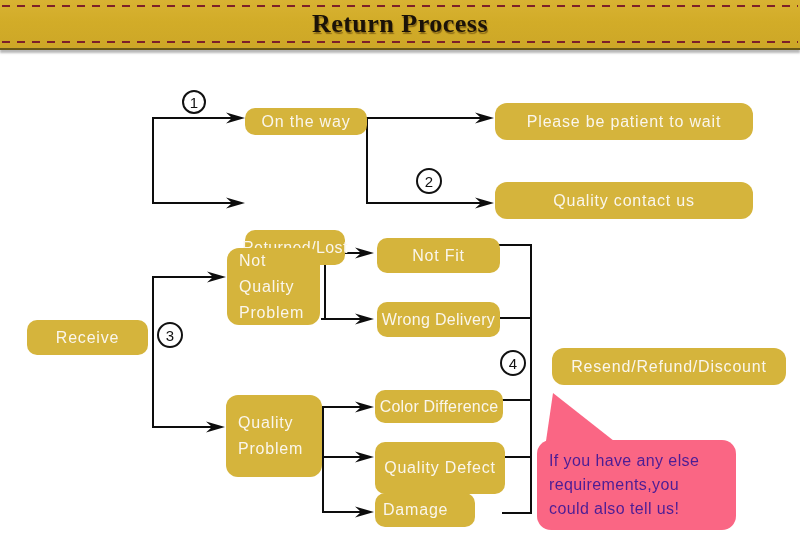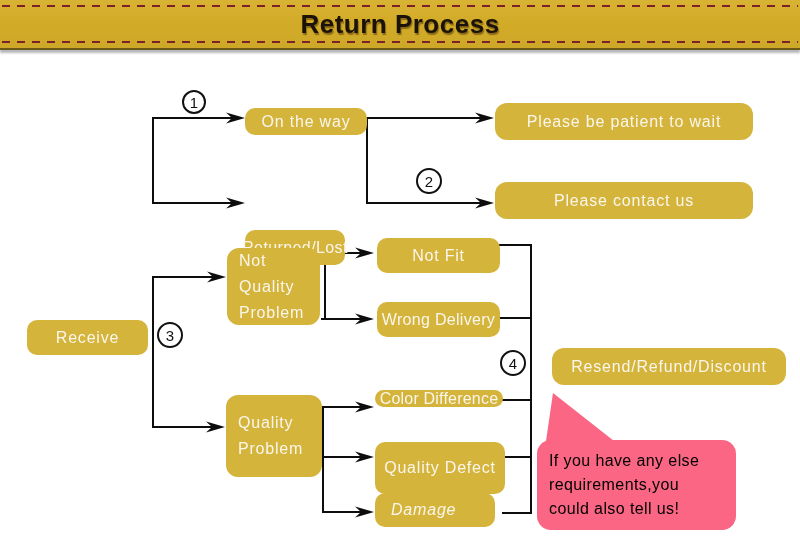--- a/index.html
+++ b/index.html
@@ -9,21 +9,21 @@
   
   #banner{position:absolute;left:0;top:0;width:800px;height:48px;
           background:linear-gradient(180deg,#d8b232 0%,#d2ac28 45%,#cda727 100%);
           border-bottom:2px solid #6b5917;
           box-shadow:0 3px 2px rgba(125,125,125,.55);}
   .dash{position:absolute;left:2px;right:2px;height:2px;
         background:repeating-linear-gradient(90deg,#7d2029 0 8px,rgba(0,0,0,0) 8px 15px);}
   .dash.top{top:5px;}
   .dash.bottom{bottom:5px;}
   #banner h1{position:absolute;left:0;right:0;top:9px;margin:0;text-align:center;
-             font-family:Liberation Sans, sans-serif;font-weight:bold;font-size:26px;
+             font-family:Liberation Serif, serif;font-weight:bold;font-size:26px;
              color:#1b1208;letter-spacing:.5px;
              text-shadow:1px 2px 1px rgba(82,54,8,.55);}
 
   
   #wires{position:absolute;left:0;top:0;width:800px;height:556px;z-index:1;}
   #wires path{stroke:#0d0d0d;stroke-width:2;fill:none;}
   #wires polygon.ah{fill:#0d0d0d;stroke:none;}
 
   .node{position:absolute;z-index:2;background:#d5b43c;border-radius:10px;
         color:#faf6ec;font-size:16px;letter-spacing:.8px;
@@ -34,21 +34,21 @@
               padding-left:12px;line-height:26px;border-radius:12px;}
 
   .marker{position:absolute;z-index:3;box-sizing:border-box;background:#fff;
           border:2px solid #111;border-radius:50%;
           display:flex;align-items:center;justify-content:center;
           font-size:15px;color:#111;}
 
   
   #bubble{position:absolute;z-index:2;left:537px;top:440px;width:199px;height:90px;
           background:#fa6684;border-radius:14px;box-sizing:border-box;
-          padding:9px 6px 0 12px;color:#000000;font-size:16px;line-height:24px;
+          padding:9px 6px 0 12px;color:#4c1d95;font-size:16px;line-height:24px;
           letter-spacing:.4px;}
   #bubble span{display:block;}
 </style>
 </head>
 <body>
 
 <div id="page">
 
   <div id="banner">
     <div class="dash top"></div>
@@ -93,29 +93,29 @@
       <polygon class="ah" points="374,407 355,401.5 361,407 355,412.5"></polygon>
       <polygon class="ah" points="374,457 355,451.5 361,457 355,462.5"></polygon>
       <polygon class="ah" points="374,512 355,506.5 361,512 355,517.5"></polygon>
     </g>
     <polygon points="553,393 546,441 614,441" fill="#fa6684"></polygon>
   </svg>
 
   <div class="node" style="left:245px;top:108px;width:122px;height:27px;">On the way</div>
   <div class="node" style="left:245px;top:182px;width:100px;height:35px;letter-spacing:.4px;margin-top:48px;">Returned/Lost</div>
   <div class="node big" style="left:495px;top:103px;width:258px;height:37px;">Please be patient to wait</div>
-  <div class="node big" style="left:495px;top:182px;width:258px;height:37px;">Please contact us</div>
+  <div class="node big" style="left:495px;top:182px;width:258px;height:37px;">Quality contact us</div>
   <div class="node" style="left:27px;top:320px;width:121px;height:35px;">Receive</div>
   <div class="node multi" style="left:227px;top:248px;width:93px;height:77px;">Not Quality Problem</div>
   <div class="node" style="left:377px;top:238px;width:123px;height:35px;">Not Fit</div>
   <div class="node" style="left:377px;top:302px;width:123px;height:35px;letter-spacing:.3px;">Wrong Delivery</div>
   <div class="node multi" style="left:226px;top:395px;width:96px;height:82px;">Quality Problem</div>
-  <div class="node" style="left:375px;top:390px;width:128px;height:17px;letter-spacing:.2px;">Color Difference</div>
+  <div class="node" style="left:375px;top:390px;width:128px;height:33px;letter-spacing:.2px;">Color Difference</div>
   <div class="node" style="left:375px;top:442px;width:130px;height:52px;">Quality Defect</div>
-  <div class="node" style="left:375px;top:493px;width:120px;height:34px;justify-content:flex-start;padding-left:16px;font-style:italic;">Damage</div>
+  <div class="node" style="left:375px;top:493px;width:100px;height:34px;justify-content:flex-start;padding-left:8px;">Damage</div>
   <div class="node big" style="left:552px;top:348px;width:234px;height:37px;">Resend/Refund/Discount</div>
 
   <div class="marker" style="left:182px;top:90px;width:24px;height:24px;">1</div>
   <div class="marker" style="left:416px;top:168px;width:26px;height:26px;">2</div>
   <div class="marker" style="left:157px;top:322px;width:26px;height:26px;">3</div>
   <div class="marker" style="left:500px;top:350px;width:26px;height:26px;">4</div>
 
   <div id="bubble">
     <span>If you have any else</span>
     <span>requirements,you</span>

